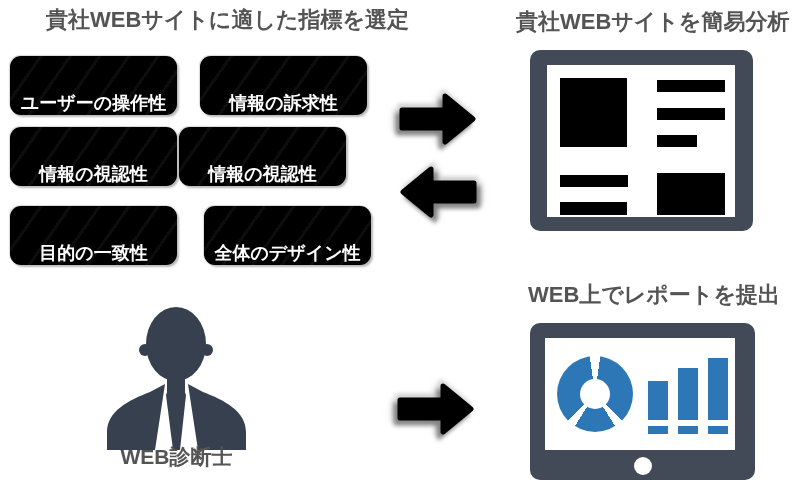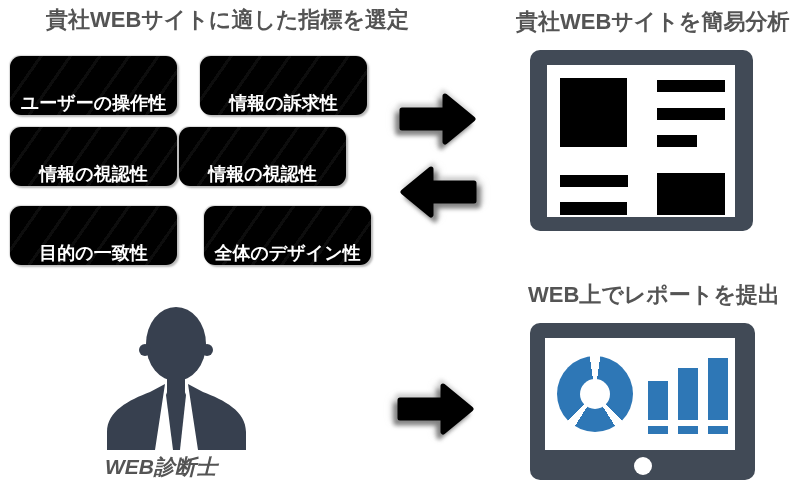--- a/index.html
+++ b/index.html
@@ -7,21 +7,21 @@
     position:relative;width:800px;height:501px;background:#ffffff;overflow:hidden;
     font-family:"Liberation Sans",sans-serif;
   }
   .heading{
     position:absolute;font-weight:bold;color:#545454;font-size:22px;
     white-space:nowrap;line-height:1.1;
   }
   .heading-selection{left:6px;top:8px;margin-left:40px;}
   .heading-analysis{left:516px;top:10px;}
   .heading-report{left:528px;top:283px;}
-  .person-label{left:105px;top:455px;width:143px;font-size:21px;font-style:italic;}
+  .person-label{left:105px;top:445px;width:143px;text-align:center;font-size:21px;}
 
   
   .metric-box{
     position:absolute;width:167px;height:59px;background:#000;
     background-image:repeating-linear-gradient(125deg, rgba(255,255,255,0.05) 0 3px, rgba(255,255,255,0) 3px 24px);
     border-radius:11px;display:flex;align-items:flex-end;justify-content:center;
     box-shadow:2px 2px 2px rgba(130,130,130,.55), -1px -1px 1px rgba(160,160,160,.4);
   }
   .metric-label{color:#ffffff;font-weight:bold;font-size:18px;white-space:nowrap;}
 

